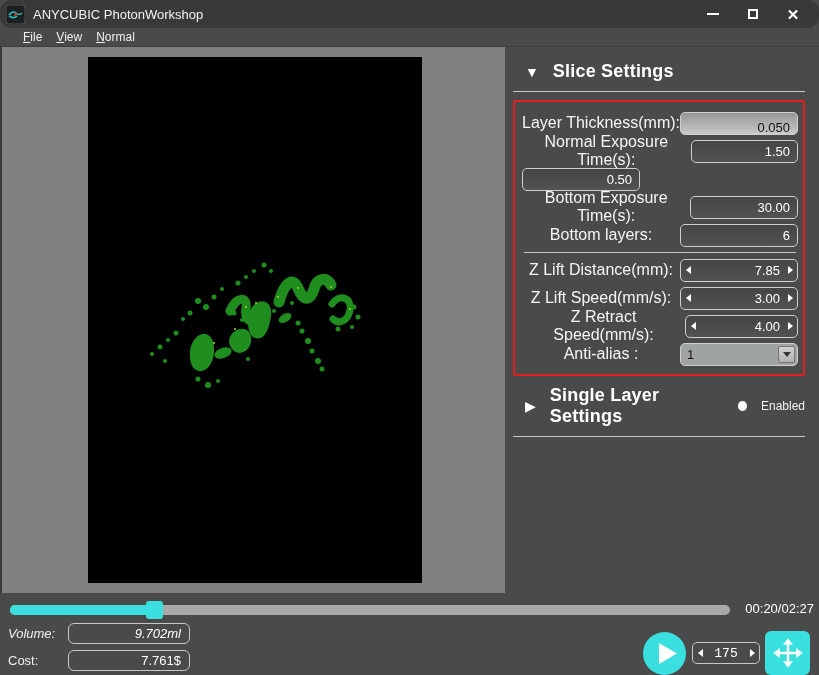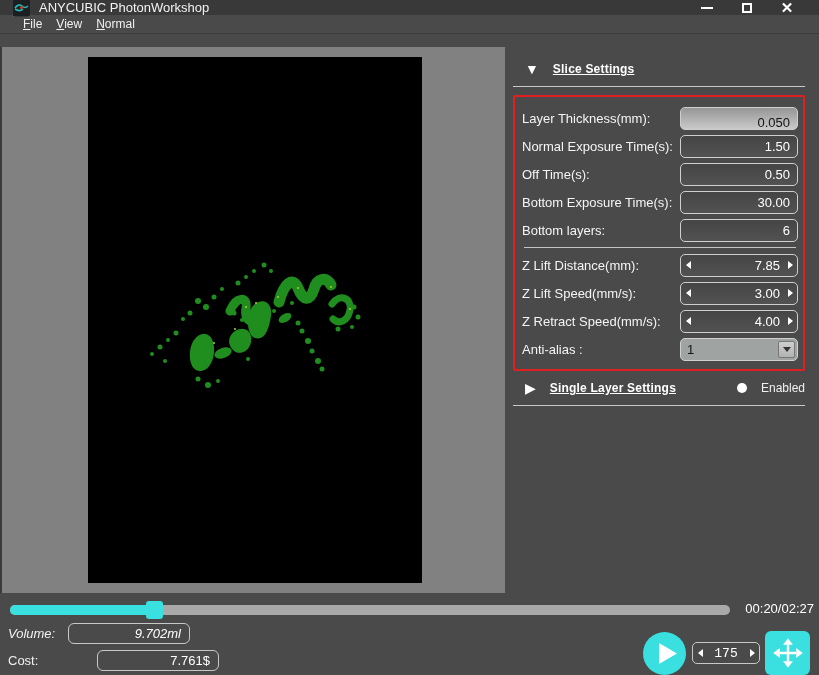--- a/index.html
+++ b/index.html
@@ -5,22 +5,22 @@
   * { margin:0; padding:0; box-sizing:border-box; }
   html,body { width:819px; height:675px; overflow:hidden; }
   body {
     font-family:"Liberation Sans", sans-serif;
     background:var(--bg, #4a4a4a);
     color:#fff;
     position:relative;
   }
   
   .titlebar {
-    height:15px; background:var(--titlebar, #393939);
-    display:flex; align-items:center; padding:0 12px;
+    height:28px; background:var(--titlebar, #393939);
+    display:flex; align-items:center; padding:0 6px;border-radius:12px;
   }
   .app-icon { width:19px; height:19px; margin-right:8px; flex:0 0 auto; }
   .title-text { font-size:13px; color:#f2f2f2; flex:1 1 auto; }
   .win-controls { display:flex; align-items:center; gap:24px; padding-right:12px; }
   .win-btn { width:16px; height:16px; display:flex; align-items:center; justify-content:center; cursor:default; }
   .min-glyph { width:12px; height:2px; background:#fff; }
   .max-glyph { width:10px; height:10px; border:2px solid #fff; }
   .close-glyph { font-size:15px; font-weight:bold; color:#fff; line-height:1; }
   
   .menubar {
@@ -37,28 +37,28 @@
   }
   .canvas {
     position:absolute; left:86px; top:10px; width:334px; height:526px;
     background:#000;
   }
   .canvas svg { display:block; }
   
   .panel { width:314px; height:546px; padding:14px 14px 0 8px; }
   .section-header { display:flex; align-items:center; gap:14px; padding-left:12px; }
   .tri { font-size:14px; color:#fff; }
-  .section-title { font-size:12px; font-weight:bold; color:#fff; letter-spacing:0.2px;text-decoration:underline; }
+  .section-title { font-size:18px; font-weight:bold; color:#fff; letter-spacing:0.2px; }
   .hdiv { height:1px; background:#c8c8c8; margin-top:9px; }
   .red-box {
     margin-top:8px; border:2px solid var(--red, #e02020); border-radius:2px;
     padding:7px 5px 6px 7px;
   }
   .field-row { display:flex; align-items:center; height:28px; }
-  .field-label { flex:1 1 auto; font-size:13px; color:#f5f5f5; }
+  .field-label { flex:1 1 auto; font-size:16px; color:#f5f5f5;text-align:center; }
   .box {
     width:118px; height:23px; border:1px solid #cfcfcf; border-radius:5px;
     background:linear-gradient(#454545,#525252);
     display:flex; align-items:center; font-size:13px; color:#fff;
   }
   .box .val { flex:1 1 auto; text-align:right; padding-right:7px; }
   .box.readonly { background:linear-gradient(#969696,#c9c9c9); color:#131313; }
   .box.readonly .val { color:#131313;margin-top:8px; }
   .spin-btn { width:14px; height:100%; display:flex; align-items:center; justify-content:center; cursor:default; }
   .arr-left { width:0; height:0; border-top:4px solid transparent; border-bottom:4px solid transparent; border-right:5px solid #fff; }
@@ -81,21 +81,21 @@
   .bottombar { position:absolute; left:0; top:593px; width:819px; height:82px; background:#4a4a4a;padding-left:16px; }
   .timeline { position:absolute; left:10px; top:12px; width:720px; height:10px; border-radius:5px; background:#a9a9a9; }
   .timeline-fill { position:absolute; left:0; top:0; height:10px; border-radius:5px 0 0 5px; background:var(--accent, #3adfdf); }
   .timeline-handle {
     position:absolute; top:-4px; width:17px; height:18px; border-radius:3px;
     background:var(--accent, #3adfdf);
   }
   .time-text { position:absolute; right:5px; top:8px; font-size:13px; color:#fff; }
   .stat-row { position:absolute; left:8px; display:flex; align-items:center; }
   .stat-row.volume { top:30px;font-style:italic; }
-  .stat-row.cost { top:57px;gap:29px; }
+  .stat-row.cost { top:57px; }
   .stat-label { width:60px; font-size:13px; color:#f0f0f0; }
   .stat-box {
     width:122px; height:21px; border:1px solid #c8c8c8; border-radius:6px;
     display:flex; align-items:center; justify-content:flex-end;
     font-size:13px; color:#fff; padding-right:8px;
   }
   .play-btn {
     position:absolute; left:643px; top:632px; width:43px; height:43px;
     border-radius:50%; background:var(--accent, #3adfdf);
     display:flex; align-items:center; justify-content:center;
@@ -229,21 +229,20 @@
       </div>
 
       <div class="field-row">
         <span class="field-label">Normal Exposure Time(s):</span>
         <span class="box">
           <span class="val">1.50</span>
         </span>
       </div>
 
       <div class="field-row">
-        <span class="field-label">Off Time(s):</span>
         <span class="box">
           <span class="val">0.50</span>
         </span>
       </div>
 
       <div class="field-row">
         <span class="field-label">Bottom Exposure Time(s):</span>
         <span class="box">
           <span class="val">30.00</span>
         </span>

